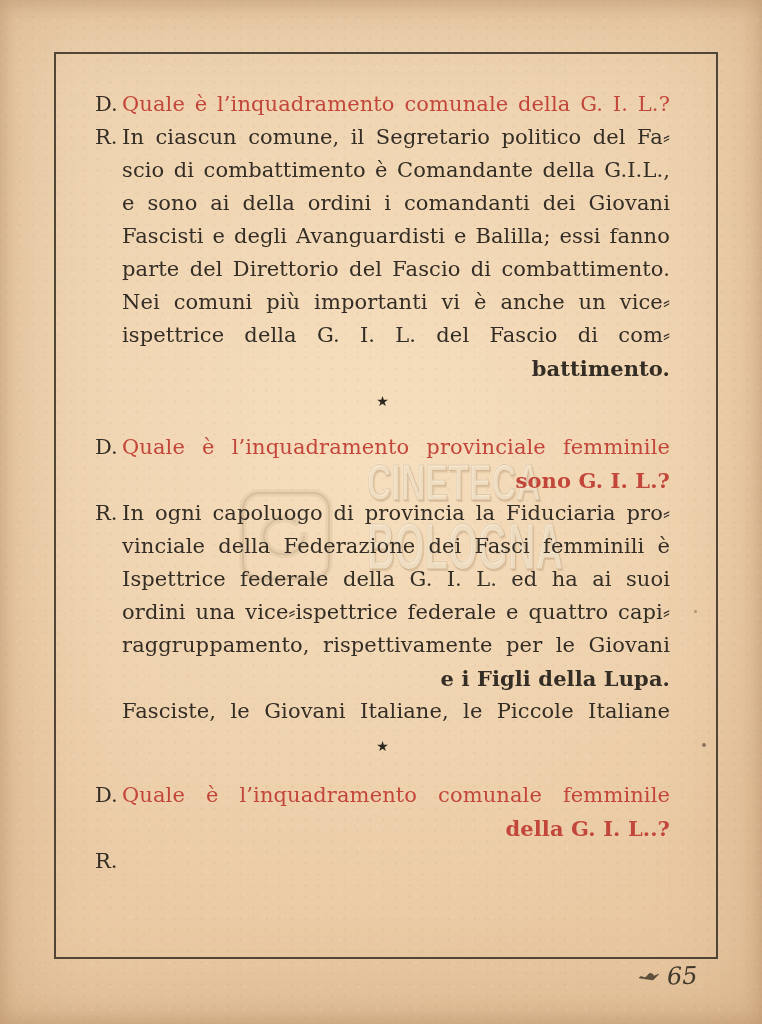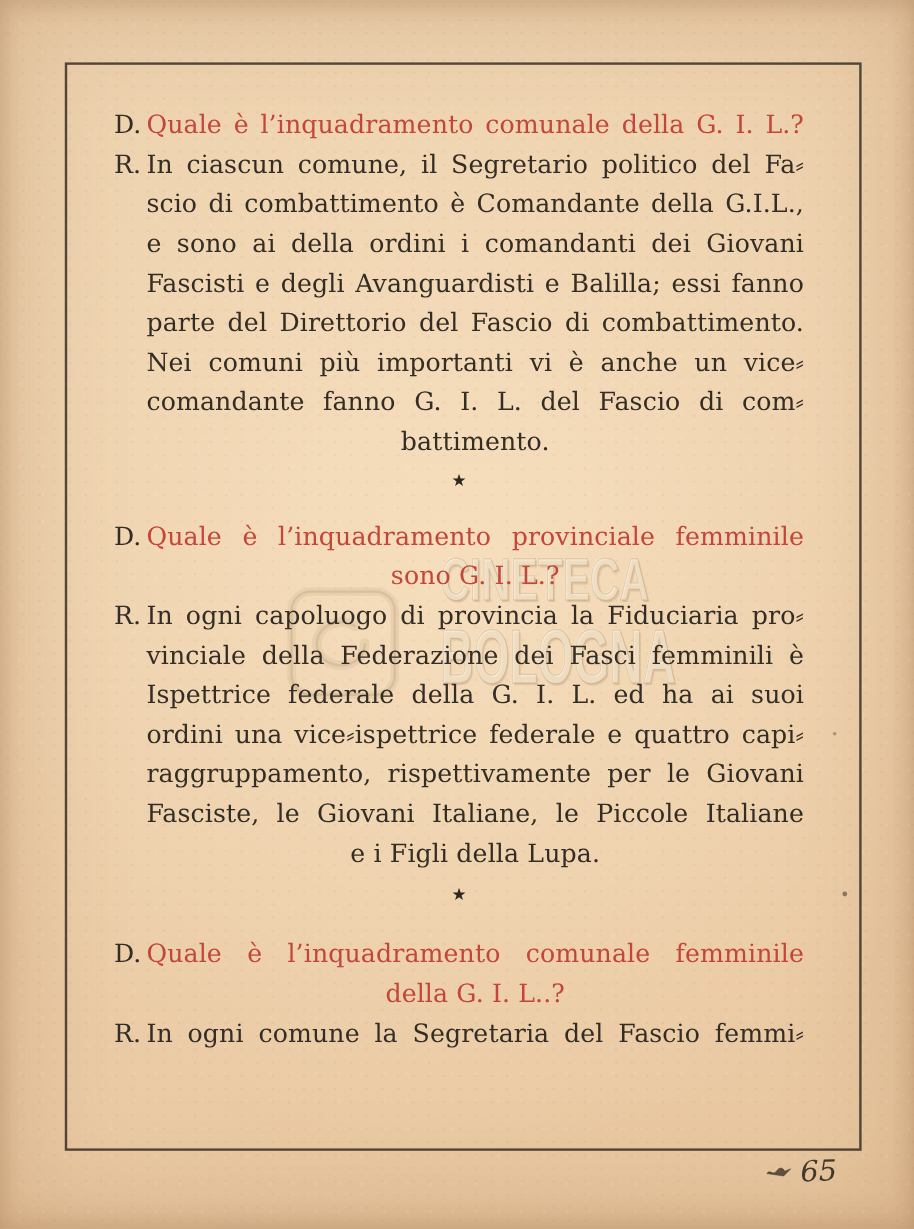--- a/index.html
+++ b/index.html
@@ -51,21 +51,21 @@
   .lbl{
     position:absolute;left:0;top:0;width:27px;
     font-size:21px;line-height:33px;color:#332d25;
   }
   .ln{
     height:33px;line-height:33px;font-size:21px;
     color:#332d25;letter-spacing:0.1px;
   }
   .q .ln{color:#c3463a;}
   .just{text-align:justify;text-align-last:justify;}
-  .left{text-align:center;}
+  .left{text-align:right;font-weight:bold;}
   .star{
     position:absolute;left:95px;width:575px;height:26px;line-height:26px;
     text-align:center;font-size:14px;color:#2d2820;z-index:3;
   }
   .star1{top:388px;}
   .star2{top:733px;}
   
   .pagenum{
     position:absolute;left:638px;top:962px;z-index:3;
     display:flex;align-items:center;gap:7px;
@@ -103,56 +103,55 @@
       <div class="ln just">Quale è l’inquadramento comunale della G. I. L.?</div>
     </div>
     <div class="block a">
       <span class="lbl">R.</span>
       <div class="ln just">In ciascun comune, il Segretario politico del Fa⸗</div>
       <div class="ln just">scio di combattimento è Comandante della G.I.L.,</div>
       <div class="ln just">e sono ai della ordini i comandanti dei Giovani</div>
       <div class="ln just">Fascisti e degli Avanguardisti e Balilla; essi fanno</div>
       <div class="ln just">parte del Direttorio del Fascio di combattimento.</div>
       <div class="ln just">Nei comuni più importanti vi è anche un vice⸗</div>
-      <div class="ln just">comandante fanno G. I. L. del Fascio di com⸗</div>
+      <div class="ln just">ispettrice della G. I. L. del Fascio di com⸗</div>
       <div class="ln left">battimento.</div>
     </div>
   </div>
 
   <div class="star star1">★</div>
 
   <div class="section s2">
     <div class="block q">
       <span class="lbl">D.</span>
       <div class="ln just">Quale è l’inquadramento provinciale femminile</div>
       <div class="ln left">sono G. I. L.?</div>
     </div>
     <div class="block a">
       <span class="lbl">R.</span>
       <div class="ln just">In ogni capoluogo di provincia la Fiduciaria pro⸗</div>
       <div class="ln just">vinciale della Federazione dei Fasci femminili è</div>
       <div class="ln just">Ispettrice federale della G. I. L. ed ha ai suoi</div>
       <div class="ln just">ordini una vice⸗ispettrice federale e quattro capi⸗</div>
       <div class="ln just">raggruppamento, rispettivamente per le Giovani</div>
+      <div class="ln left">e i Figli della Lupa.</div>
       <div class="ln just">Fasciste, le Giovani Italiane, le Piccole Italiane</div>
-      <div class="ln left">e i Figli della Lupa.</div>
     </div>
   </div>
 
   <div class="star star2">★</div>
 
   <div class="section s3">
     <div class="block q">
       <span class="lbl">D.</span>
       <div class="ln just">Quale è l’inquadramento comunale femminile</div>
       <div class="ln left">della G. I. L..?</div>
     </div>
     <div class="block a">
       <span class="lbl">R.</span>
-      <div class="ln just">In ogni comune la Segretaria del Fascio femmi⸗</div>
     </div>
   </div>
 
   <div class="pagenum">
     <svg width="22" height="13" viewBox="0 0 22 13">
       <path d="M1 8 C4 4, 6 10, 9 6 S14 3, 16 6 L21 4 L15 10 Z" fill="rgba(50,42,30,0.75)" stroke="rgba(50,42,30,0.6)" stroke-width="0.6"></path>
     </svg>
     <span class="num">65</span>
   </div>
 

